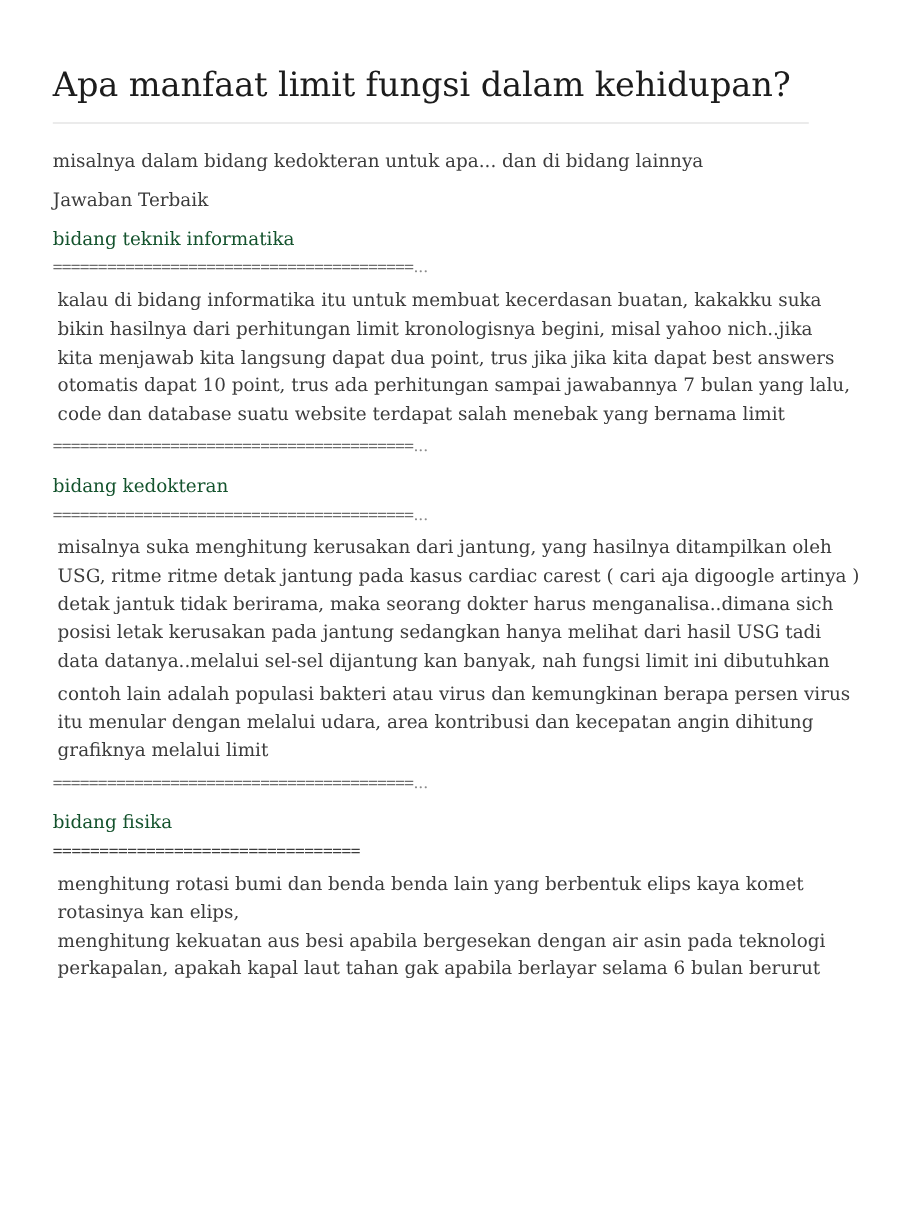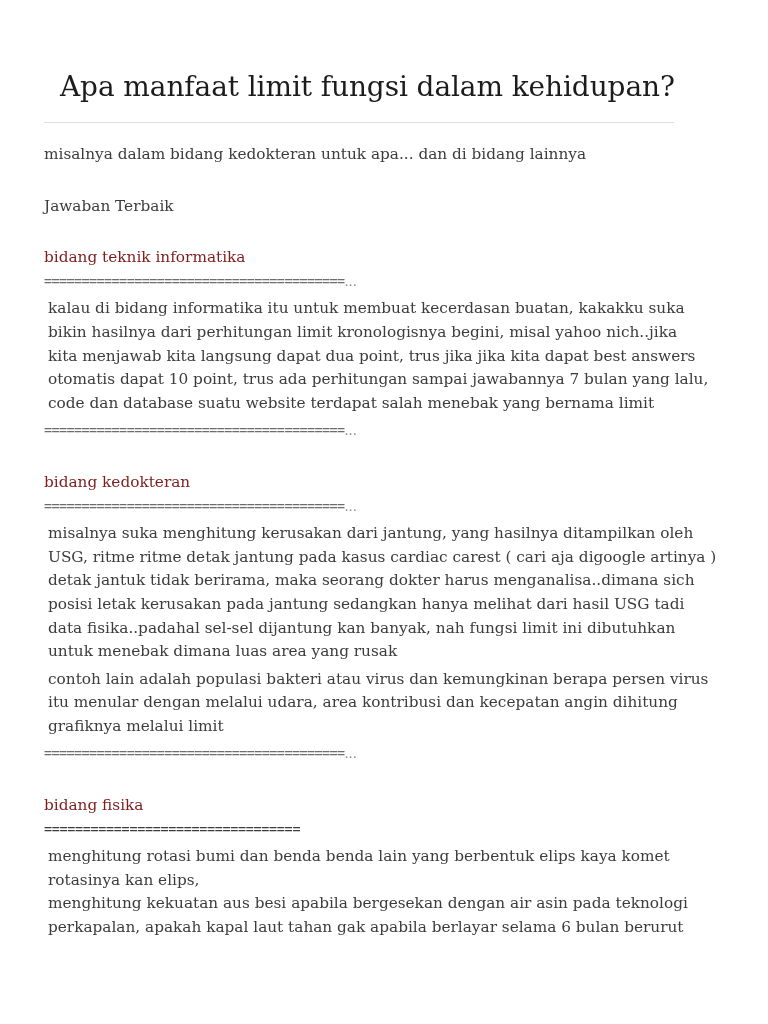--- a/index.html
+++ b/index.html
@@ -19,21 +19,21 @@
   .page {
     position: relative;
     width: 768px;
     height: 1024px;
     box-sizing: border-box;
     padding: 0 44px 0 44px;
     background: #ffffff;
   }
 
   .qa-title {
-    margin: 16px;
+    margin: 0;
     padding-top: 52px;
     font-family: "DejaVu Serif", "Liberation Serif", serif;
     font-weight: 400;
     font-size: 28px;
     line-height: 38px;
     letter-spacing: -0.1px;
     color: #1c1c1c;
     white-space: nowrap;
   }
 
@@ -54,21 +54,21 @@
     width: 632px;
   }
 
   .block {
     margin: 0;
     padding: 0;
   }
 
   
   .spaced {
-    margin-top: 28px;
+    margin-top: 9px;
   }
 
   .para {
     margin: 4px;
     padding: 0;
     color: #3c3c3c;
   }
 
   .para-line {
     display: block;
@@ -95,21 +95,21 @@
   .sep .ellipsis {
     font-family: "DejaVu Serif", "Liberation Serif", serif;
     font-size: 13px;
     letter-spacing: 0;
     color: #8a8a8a;
   }
 
   .heading-line {
     display: block;
     white-space: nowrap;
-    color: #7f1d1d;
+    color: #14532d;
   }
 </style>
 </head>
 <body>
 
 <div class="page">
 
   <h1 class="qa-title">Apa manfaat limit fungsi dalam kehidupan?</h1>
 
   <hr class="title-rule">
@@ -139,22 +139,21 @@
 
     <div class="block spaced">
       <span class="heading-line">bidang kedokteran</span>
     </div>
     <div class="sep"><span>========================================</span><span class="ellipsis">...</span></div>
     <div class="para">
       <span class="para-line">misalnya suka menghitung kerusakan dari jantung, yang hasilnya ditampilkan oleh</span>
       <span class="para-line">USG, ritme ritme detak jantung pada kasus cardiac carest ( cari aja digoogle artinya )</span>
       <span class="para-line">detak jantuk tidak berirama, maka seorang dokter harus menganalisa..dimana sich</span>
       <span class="para-line">posisi letak kerusakan pada jantung sedangkan hanya melihat dari hasil USG tadi</span>
-      <span class="para-line">data fisika..padahal sel-sel dijantung kan banyak, nah fungsi limit ini dibutuhkan</span>
-      <span class="para-line">untuk menebak dimana luas area yang rusak</span>
+      <span class="para-line">data datanya..melalui sel-sel dijantung kan banyak, nah fungsi limit ini dibutuhkan</span>
     </div>
 
     <div class="para spaced">
       <span class="para-line">contoh lain adalah populasi bakteri atau virus dan kemungkinan berapa persen virus</span>
       <span class="para-line">itu menular dengan melalui udara, area kontribusi dan kecepatan angin dihitung</span>
       <span class="para-line">grafiknya melalui limit</span>
     </div>
     <div class="sep"><span>========================================</span><span class="ellipsis">...</span></div>
 
     <div class="block spaced">

